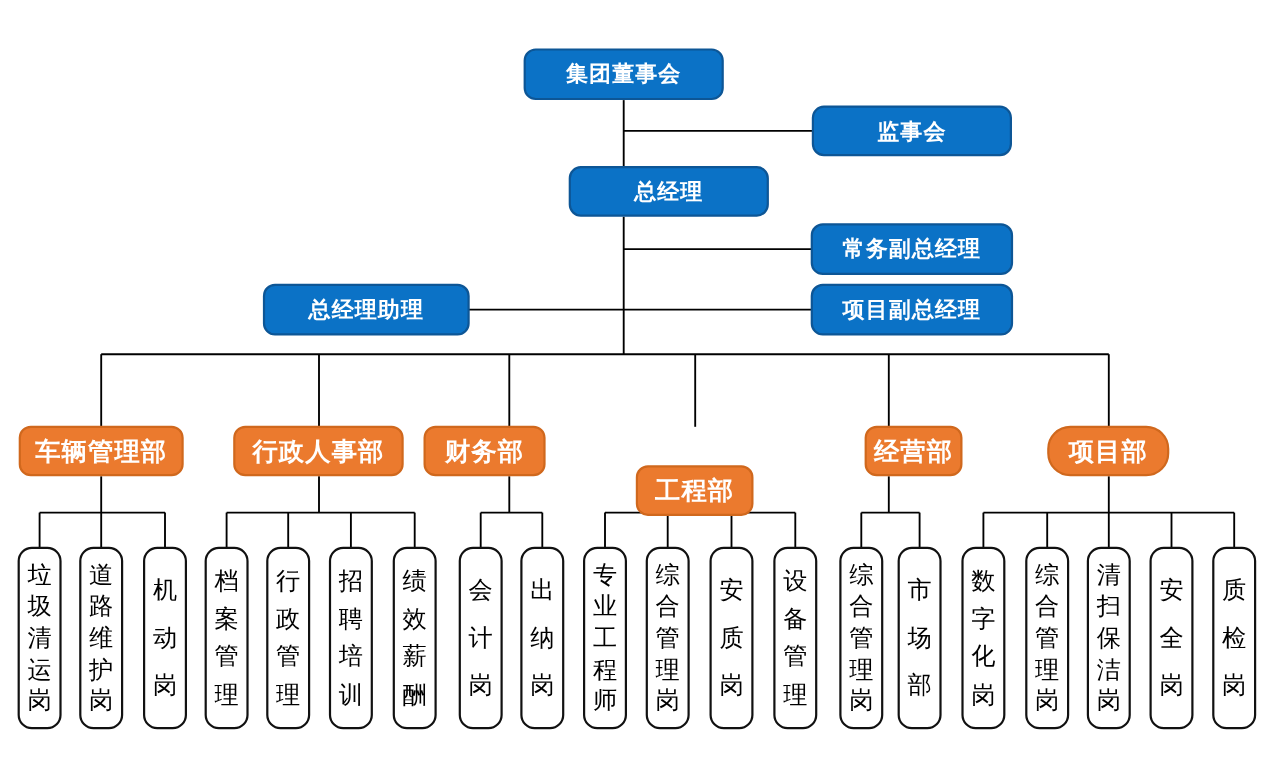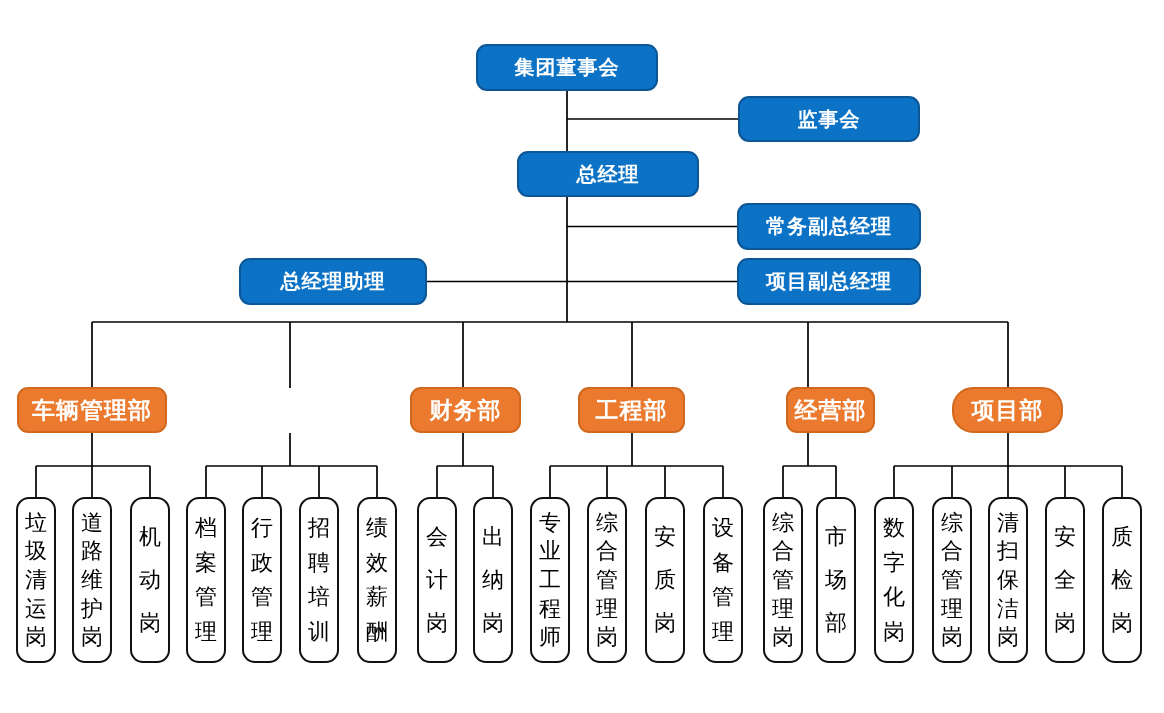--- a/index.html
+++ b/index.html
@@ -102,22 +102,23 @@
   </svg>
 
   <div class="node exec" style="left:476px;top:44px;width:182px;height:47px;">集团董事会</div>
   <div class="node exec" style="left:738px;top:96px;width:182px;height:46px;">监事会</div>
   <div class="node exec" style="left:476px;top:151px;width:182px;height:46px;margin-left:41px;">总经理</div>
   <div class="node exec" style="left:737px;top:203px;width:184px;height:47px;font-family:Liberation Serif, serif;">常务副总经理</div>
   <div class="node exec" style="left:737px;top:258px;width:184px;height:47px;">项目副总经理</div>
   <div class="node exec" style="left:239px;top:258px;width:188px;height:47px;">总经理助理</div>
 
   <div class="node dept" style="left:17px;width:150px;">车辆管理部</div>
-  <div class="node dept" style="left:410px;width:111px;text-align:right;">财务部</div>
-  <div class="node dept" style="left:578px;width:107px;">工程部</div>
+  <div class="node dept" style="left:212px;width:155px;">行政人事部</div>
+  <div class="node dept" style="left:385px;width:111px;text-align:right;">财务部</div>
+  <div class="node dept" style="left:578px;width:107px;margin-top:36px;">工程部</div>
   <div class="node dept" style="left:786px;width:89px;">经营部</div>
   <div class="node dept" style="left:952px;width:111px;border-radius:21px;">项目部</div>
 
   <div class="vbox" style="left:16px;">
       <span>垃</span>
       <span>圾</span>
       <span>清</span>
       <span>运</span>
       <span>岗</span>
     </div>

